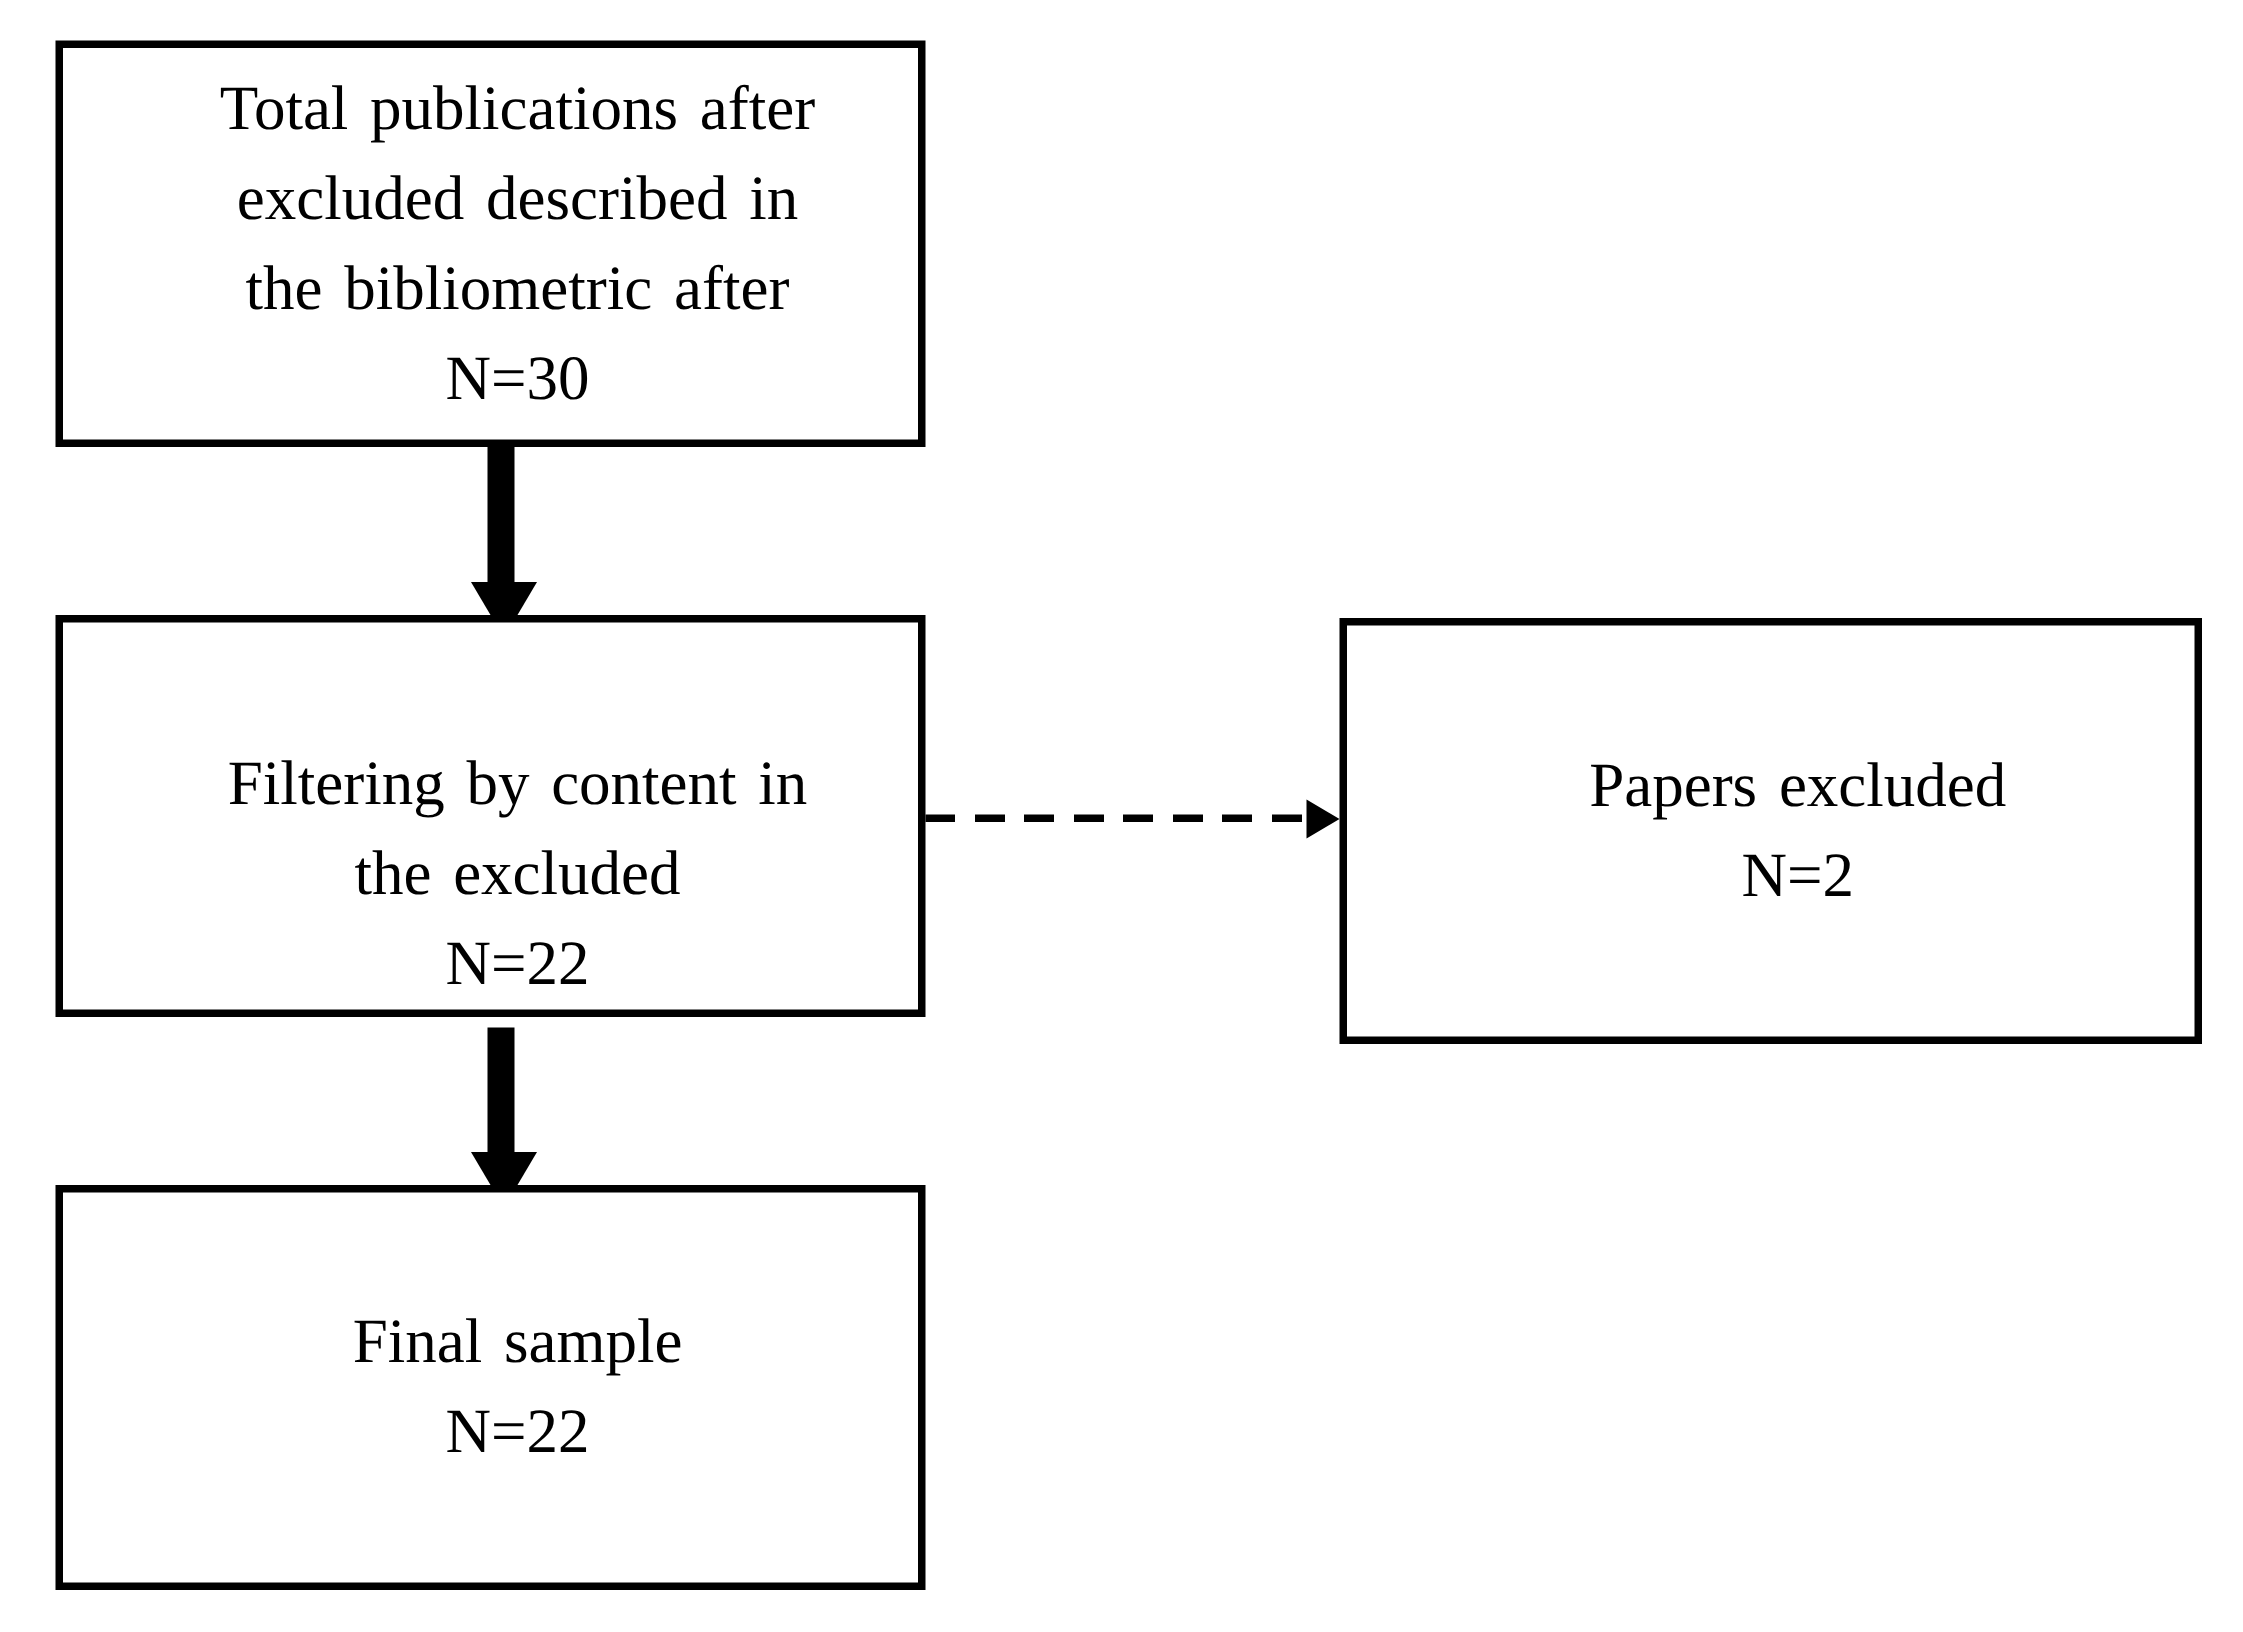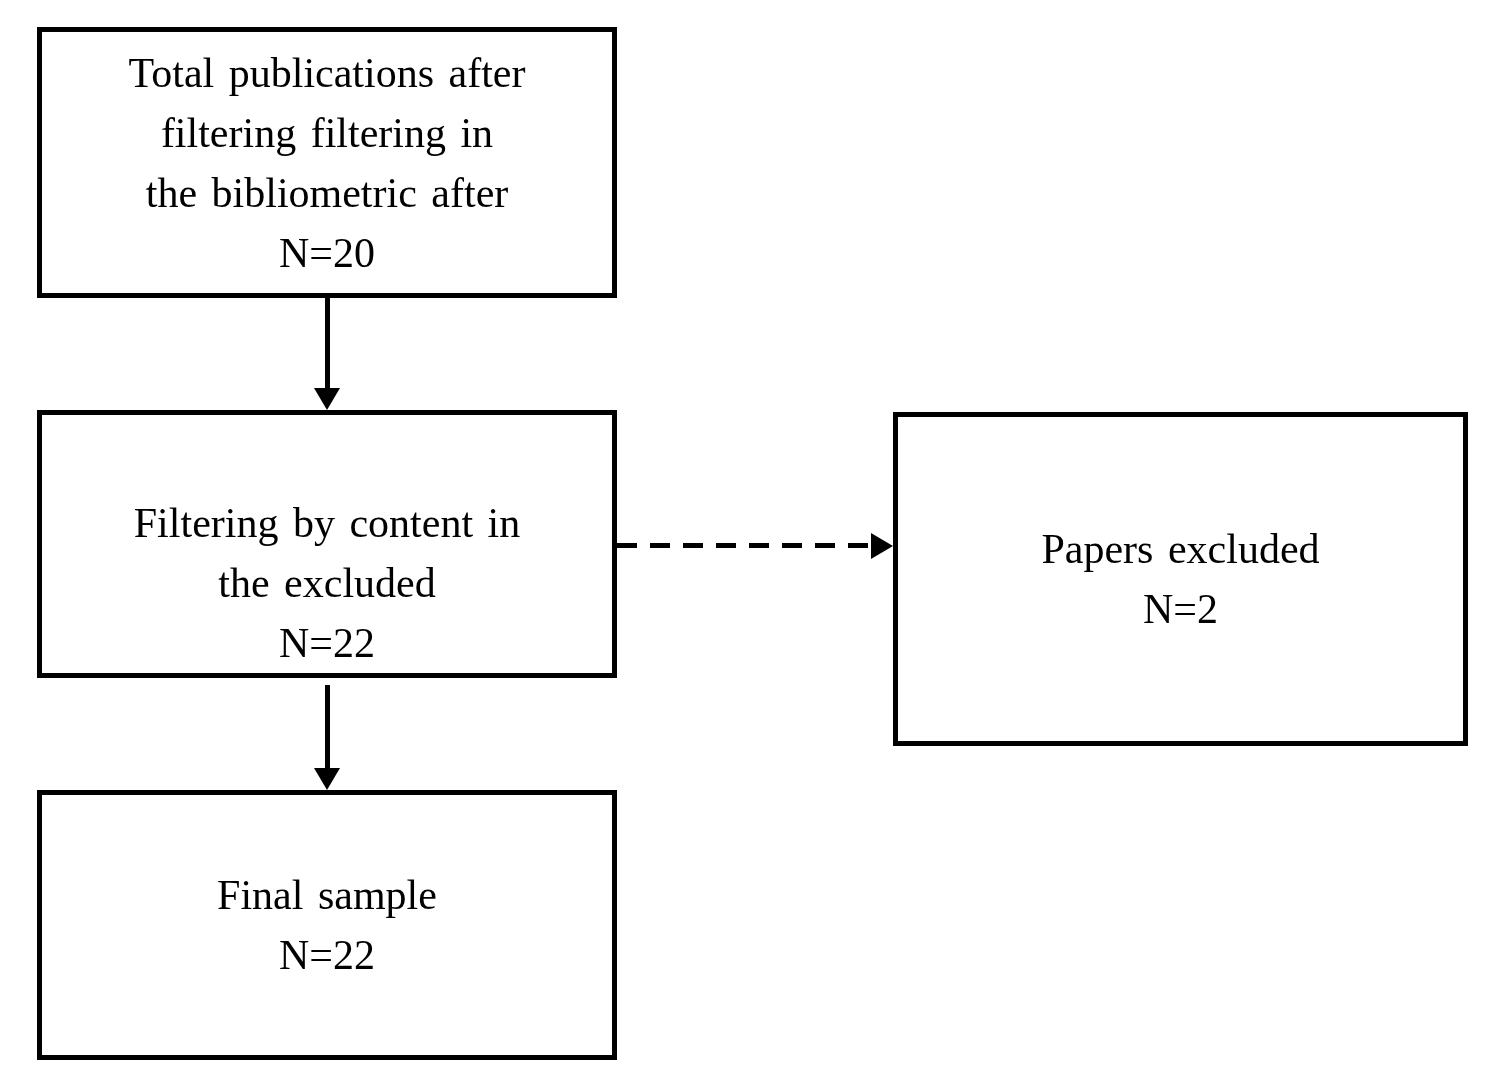--- a/index.html
+++ b/index.html
@@ -1,15 +1,15 @@
 <!DOCTYPE html>
 <html><head>
 <meta charset="utf-8">
 <style>
-  * { box-sizing: border-box; }
+  * { box-sizing: border-box; padding-left: 18px; }
   html, body {
     margin: 0;
     padding: 0;
     background: #ffffff;
   }
   .canvas {
     position: relative;
     width: 1495px;
     height: 1088px;
     background: #ffffff;
@@ -25,21 +25,21 @@
     flex-direction: column;
     justify-content: center;
     align-items: center;
     text-align: center;
     font-size: 42px;
     line-height: 60px;
     word-spacing: 4px;
   }
   .node-total     { left: 37px;  top: 27px;  width: 580px; height: 271px; }
   .node-filter    { left: 37px;  top: 410px; width: 580px; height: 268px; justify-content: flex-end; }
-  .node-excluded  { left: 893px; top: 412px; width: 575px; height: 334px; }
+  .node-excluded  { left: 893px; top: 412px; width: 575px; height: 284px; }
   .node-final     { left: 37px;  top: 790px; width: 580px; height: 270px; text-align: right; }
 
   .vshaft {
     position: absolute;
     width: 5px;
     background: #000000;
   }
   .shaft-1 { left: 325px; top: 298px; height: 92px; }
   .shaft-2 { left: 325px; top: 685px; height: 85px; }
 
@@ -73,23 +73,23 @@
     border-left: 22px solid #000000;
   }
 </style>
 </head>
 <body>
 
 <div class="canvas">
 
   <div class="node node-total">
     <div>Total publications after</div>
-    <div>filtering filtering in</div>
+    <div>excluded described in</div>
     <div>the bibliometric after</div>
-    <div>N=20</div>
+    <div>N=30</div>
   </div>
 
   <div class="vshaft shaft-1"></div>
   <div class="head-down head-1"></div>
 
   <div class="node node-filter">
     <div>Filtering by content in</div>
     <div>the excluded</div>
     <div>N=22</div>
   </div>

